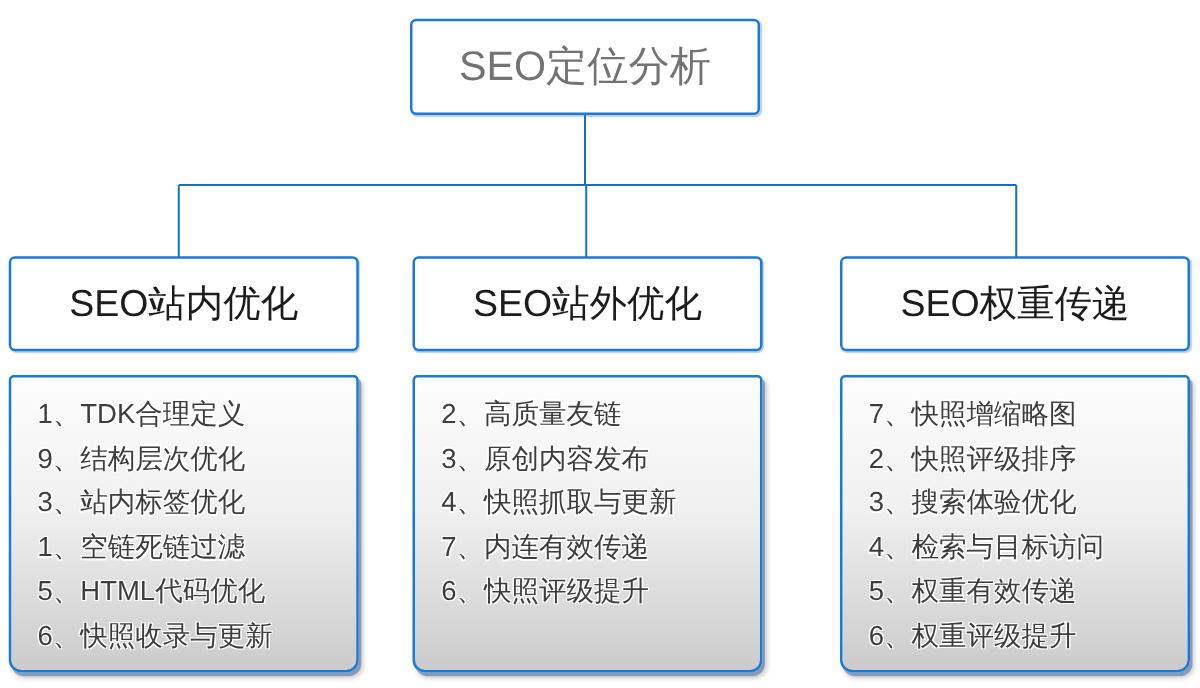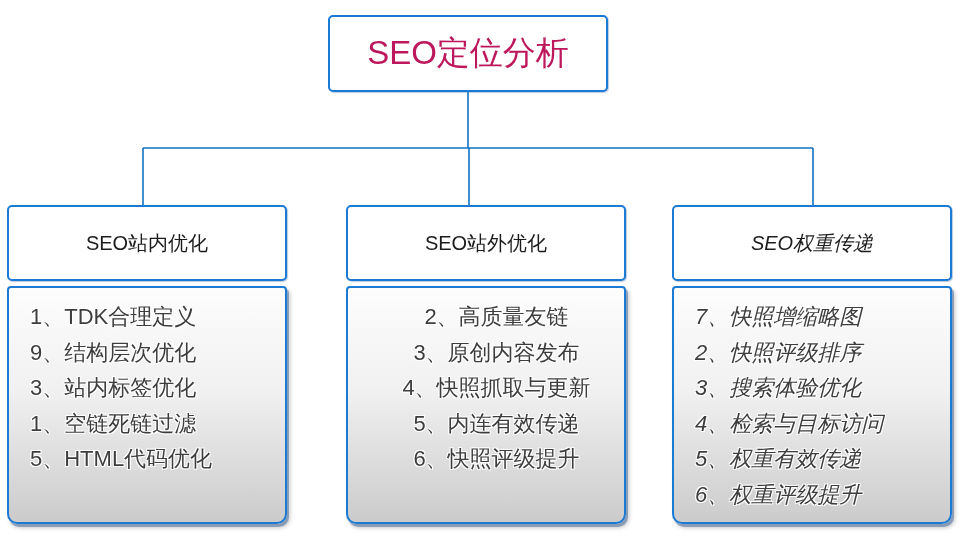--- a/index.html
+++ b/index.html
@@ -13,48 +13,48 @@
   .stage { position: absolute; left: 0; top: 0; width: 960px; height: 550px; }
 
   svg.connectors { position: absolute; left: 0; top: 0; width: 960px; height: 550px; z-index: 0; }
 
   .node {
     position: absolute;
     background: #ffffff;
     border: 2px solid #1b7ad3;
     border-radius: 5px;
     display: flex; align-items: center; justify-content: center;
-    color: #be185d;
+    color: #737373;
     box-shadow: 1px 1px 1px rgba(60,110,170,0.35);
     z-index: 1;
     box-sizing: border-box;
     white-space: nowrap;
     text-align: center;
   }
   .root-node {
     left: 328px; top: 15px; width: 280px; height: 77px;
     font-size: 33px;
   }
   .column { position: absolute; top: 205px; width: 280px; z-index: 1; }
   .col-0 { left: 7px; }
-  .col-1 { left: 346px; text-align: center; }
-  .col-2 { left: 672px; font-style: italic; }
+  .col-1 { left: 330px; }
+  .col-2 { left: 672px; }
   .col-header {
     height: 76px;
     background: #ffffff;
     border: 2px solid #1b7ad3;
     border-radius: 5px;
     display: flex; align-items: center; justify-content: center;
-    font-size: 20px; color: #1c1c1c;
+    font-size: 30px; color: #1c1c1c;
     box-shadow: 1px 1px 1px rgba(60,110,170,0.35);
     box-sizing: border-box;
     white-space: nowrap;
   }
   .col-body {
-    margin-top: 5px;
+    margin-top: 19px;
     height: 238px;
     background: linear-gradient(180deg, #fdfdfd 0%, #f0f0f0 45%, #cbcbcb 100%);
     border: 2px solid #1b7ad3;
     border-radius: 4px 4px 10px 10px;
     box-shadow: 2px 3px 0 rgba(55,95,150,0.45), 3px 4px 4px rgba(0,0,0,0.22);
     box-sizing: border-box;
     padding: 11px 0 0 21px;
   }
   .list-item {
     font-size: 22px;
@@ -82,30 +82,31 @@
   <div class="node root-node">SEO定位分析</div>
 
   <div class="column col-0">
     <div class="col-header">SEO站内优化</div>
     <div class="col-body">
       <div class="list-item">1、TDK合理定义</div>
       <div class="list-item">9、结构层次优化</div>
       <div class="list-item">3、站内标签优化</div>
       <div class="list-item">1、空链死链过滤</div>
       <div class="list-item">5、HTML代码优化</div>
+      <div class="list-item">6、快照收录与更新</div>
     </div>
   </div>
 
   <div class="column col-1">
     <div class="col-header">SEO站外优化</div>
     <div class="col-body">
       <div class="list-item">2、高质量友链</div>
       <div class="list-item">3、原创内容发布</div>
       <div class="list-item">4、快照抓取与更新</div>
-      <div class="list-item">5、内连有效传递</div>
+      <div class="list-item">7、内连有效传递</div>
       <div class="list-item">6、快照评级提升</div>
     </div>
   </div>
 
   <div class="column col-2">
     <div class="col-header">SEO权重传递</div>
     <div class="col-body">
       <div class="list-item">7、快照增缩略图</div>
       <div class="list-item">2、快照评级排序</div>
       <div class="list-item">3、搜索体验优化</div>

